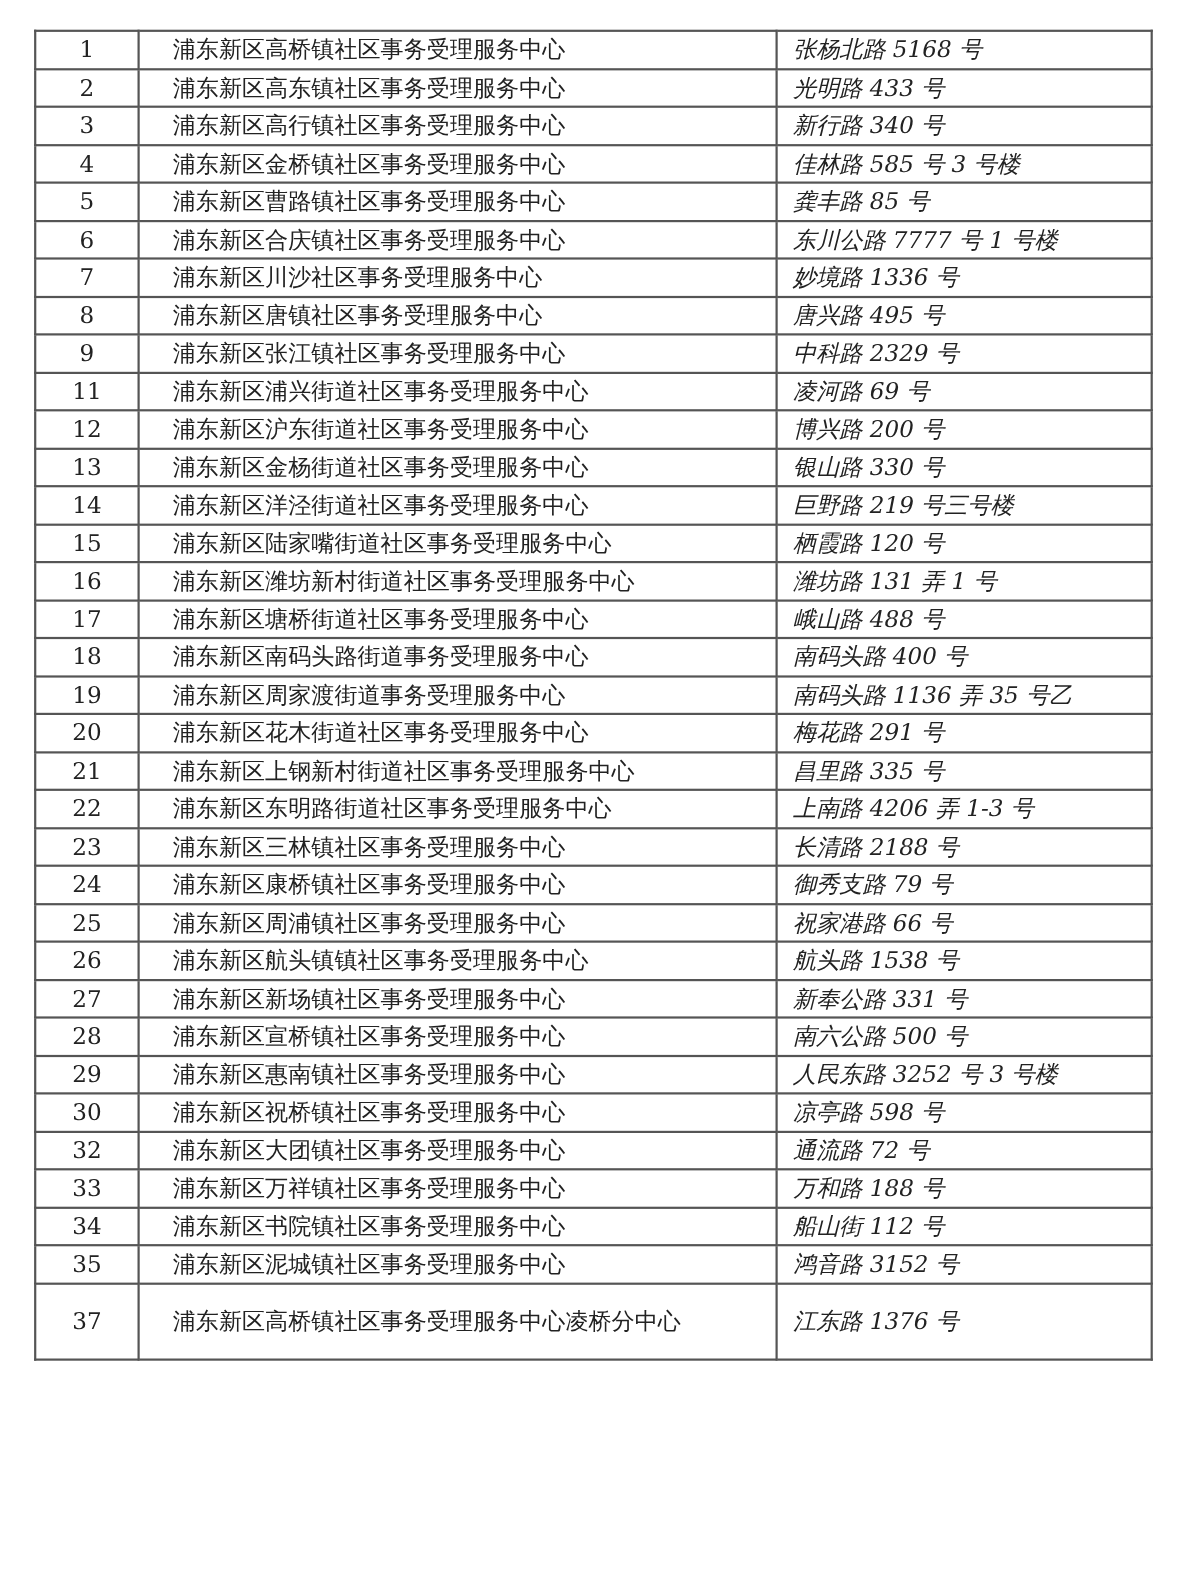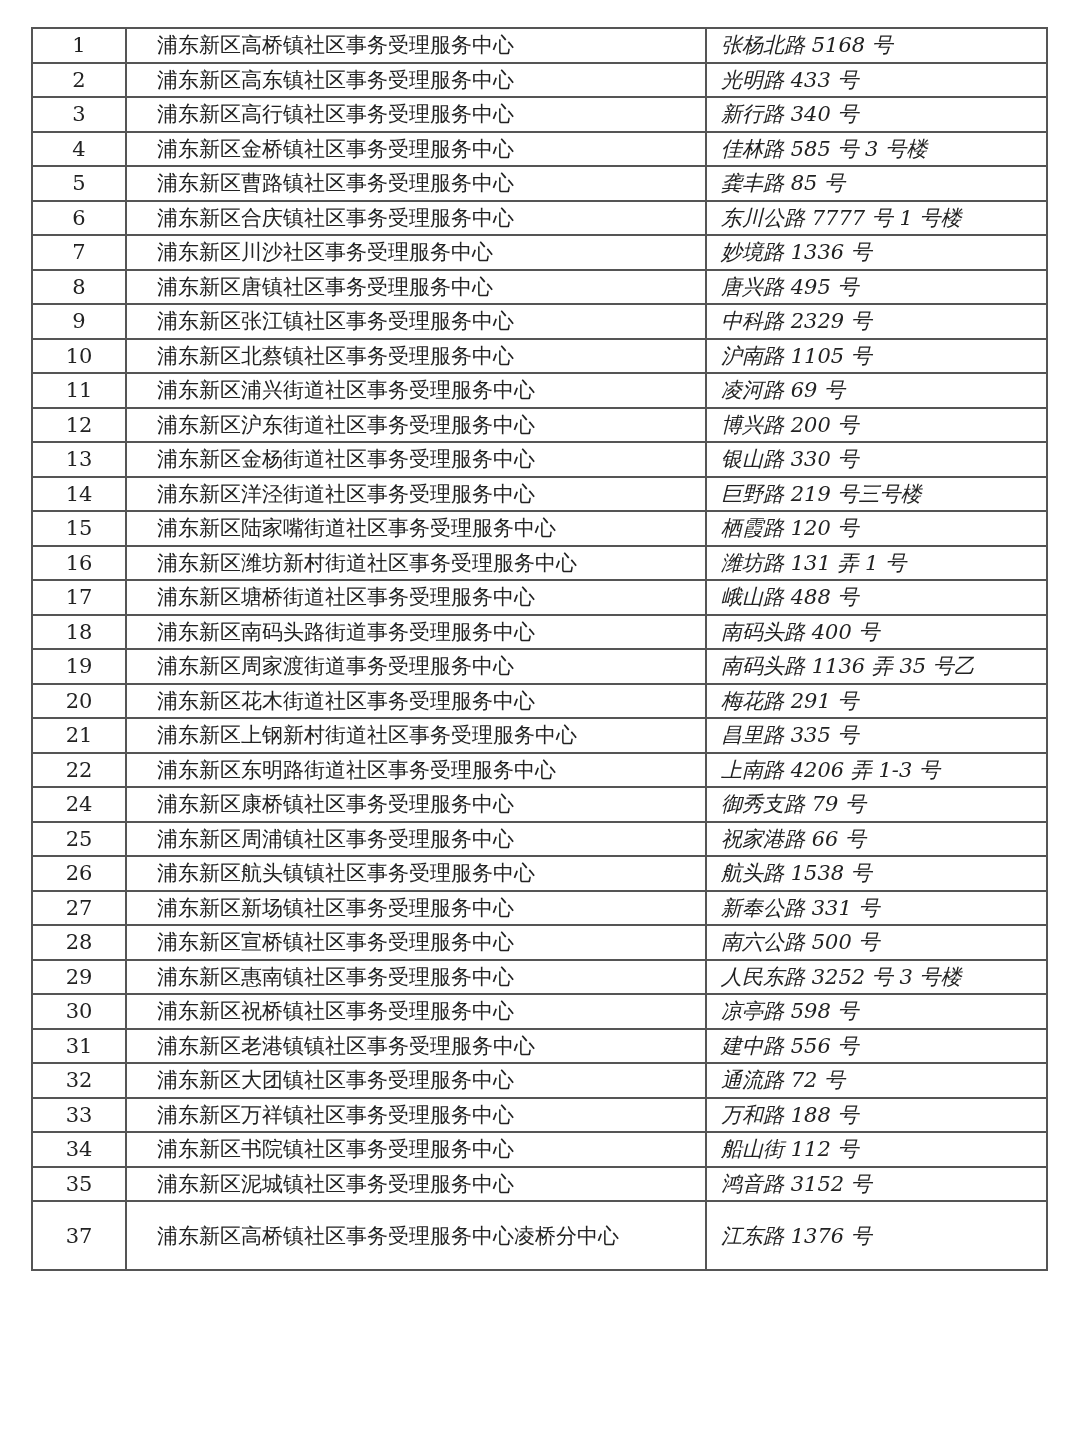--- a/index.html
+++ b/index.html
@@ -59,25 +59,20 @@
         <td class="num">8</td>
         <td class="name">浦东新区唐镇社区事务受理服务中心</td>
         <td class="addr">唐兴路 495 号</td>
       </tr>
       <tr>
         <td class="num">9</td>
         <td class="name">浦东新区张江镇社区事务受理服务中心</td>
         <td class="addr">中科路 2329 号</td>
       </tr>
       <tr>
-        <td class="num">10</td>
-        <td class="name">浦东新区北蔡镇社区事务受理服务中心</td>
-        <td class="addr">沪南路 1105 号</td>
-      </tr>
-      <tr>
         <td class="num">11</td>
         <td class="name">浦东新区浦兴街道社区事务受理服务中心</td>
         <td class="addr">凌河路 69 号</td>
       </tr>
       <tr>
         <td class="num">12</td>
         <td class="name">浦东新区沪东街道社区事务受理服务中心</td>
         <td class="addr">博兴路 200 号</td>
       </tr>
       <tr>
@@ -124,20 +119,25 @@
         <td class="num">21</td>
         <td class="name">浦东新区上钢新村街道社区事务受理服务中心</td>
         <td class="addr">昌里路 335 号</td>
       </tr>
       <tr>
         <td class="num">22</td>
         <td class="name">浦东新区东明路街道社区事务受理服务中心</td>
         <td class="addr">上南路 4206 弄 1-3 号</td>
       </tr>
       <tr>
+        <td class="num">23</td>
+        <td class="name">浦东新区三林镇社区事务受理服务中心</td>
+        <td class="addr">长清路 2188 号</td>
+      </tr>
+      <tr>
         <td class="num">24</td>
         <td class="name">浦东新区康桥镇社区事务受理服务中心</td>
         <td class="addr">御秀支路 79 号</td>
       </tr>
       <tr>
         <td class="num">25</td>
         <td class="name">浦东新区周浦镇社区事务受理服务中心</td>
         <td class="addr">祝家港路 66 号</td>
       </tr>
       <tr>
@@ -159,25 +159,20 @@
         <td class="num">29</td>
         <td class="name">浦东新区惠南镇社区事务受理服务中心</td>
         <td class="addr">人民东路 3252 号 3 号楼</td>
       </tr>
       <tr>
         <td class="num">30</td>
         <td class="name">浦东新区祝桥镇社区事务受理服务中心</td>
         <td class="addr">凉亭路 598 号</td>
       </tr>
       <tr>
-        <td class="num">31</td>
-        <td class="name">浦东新区老港镇镇社区事务受理服务中心</td>
-        <td class="addr">建中路 556 号</td>
-      </tr>
-      <tr>
         <td class="num">32</td>
         <td class="name">浦东新区大团镇社区事务受理服务中心</td>
         <td class="addr">通流路 72 号</td>
       </tr>
       <tr>
         <td class="num">33</td>
         <td class="name">浦东新区万祥镇社区事务受理服务中心</td>
         <td class="addr">万和路 188 号</td>
       </tr>
       <tr>

